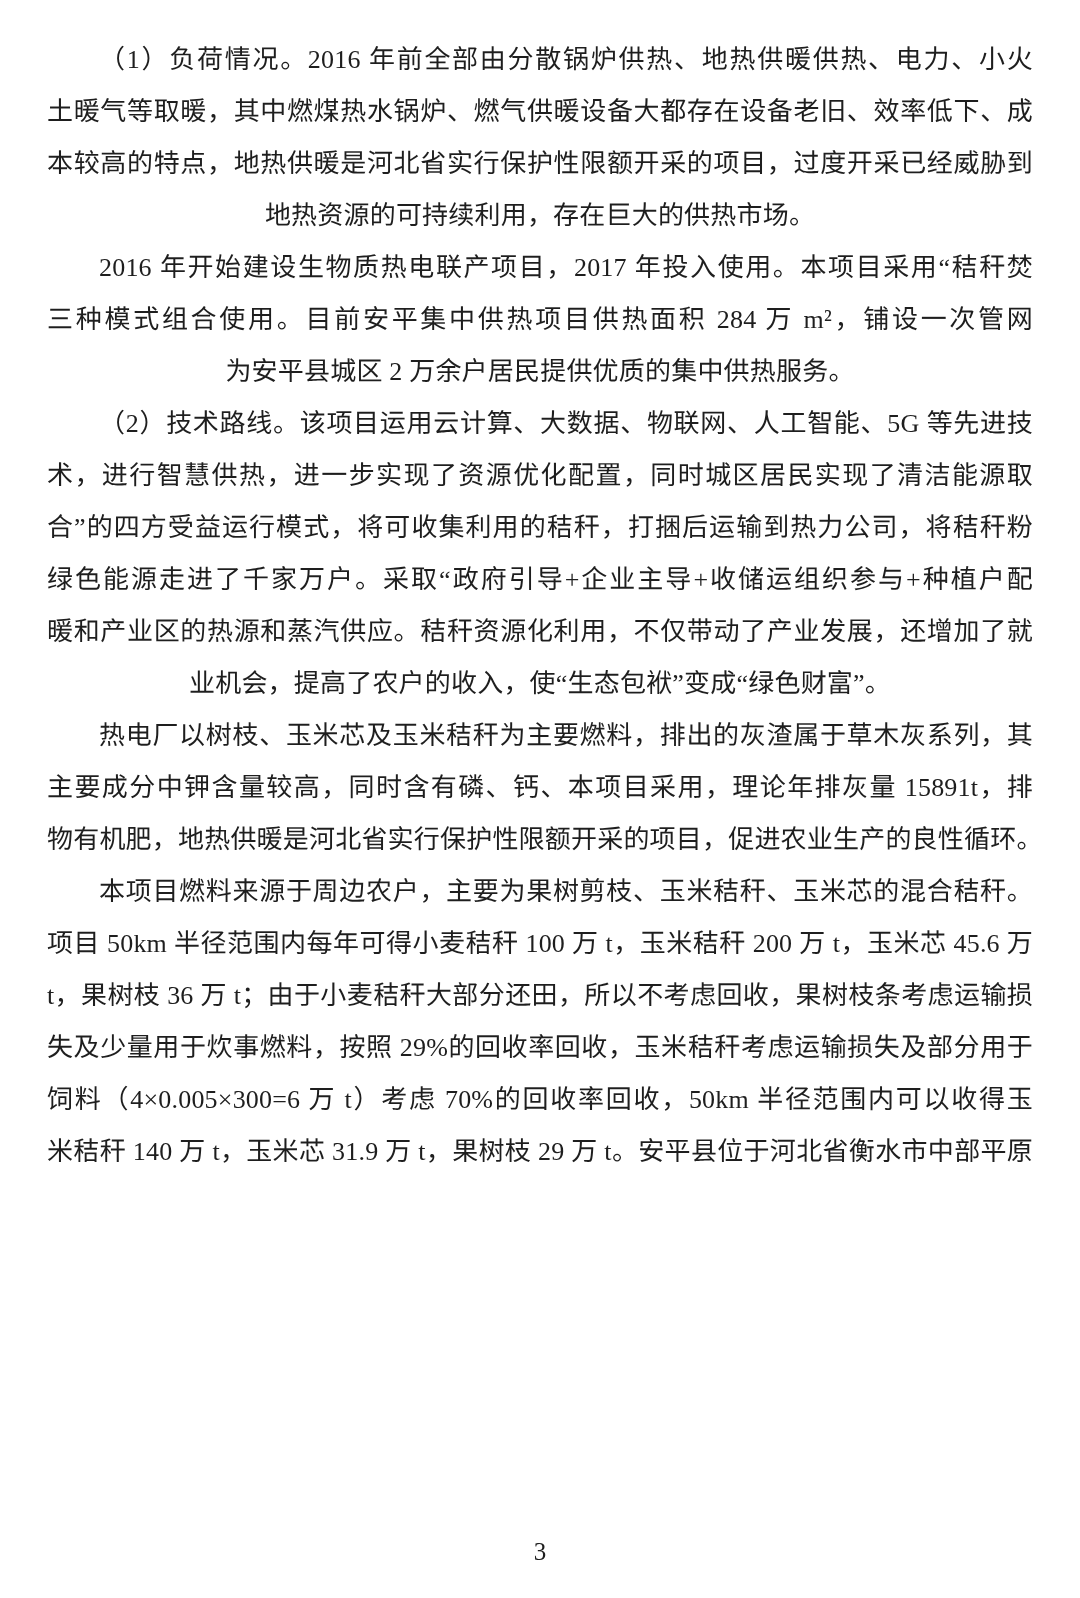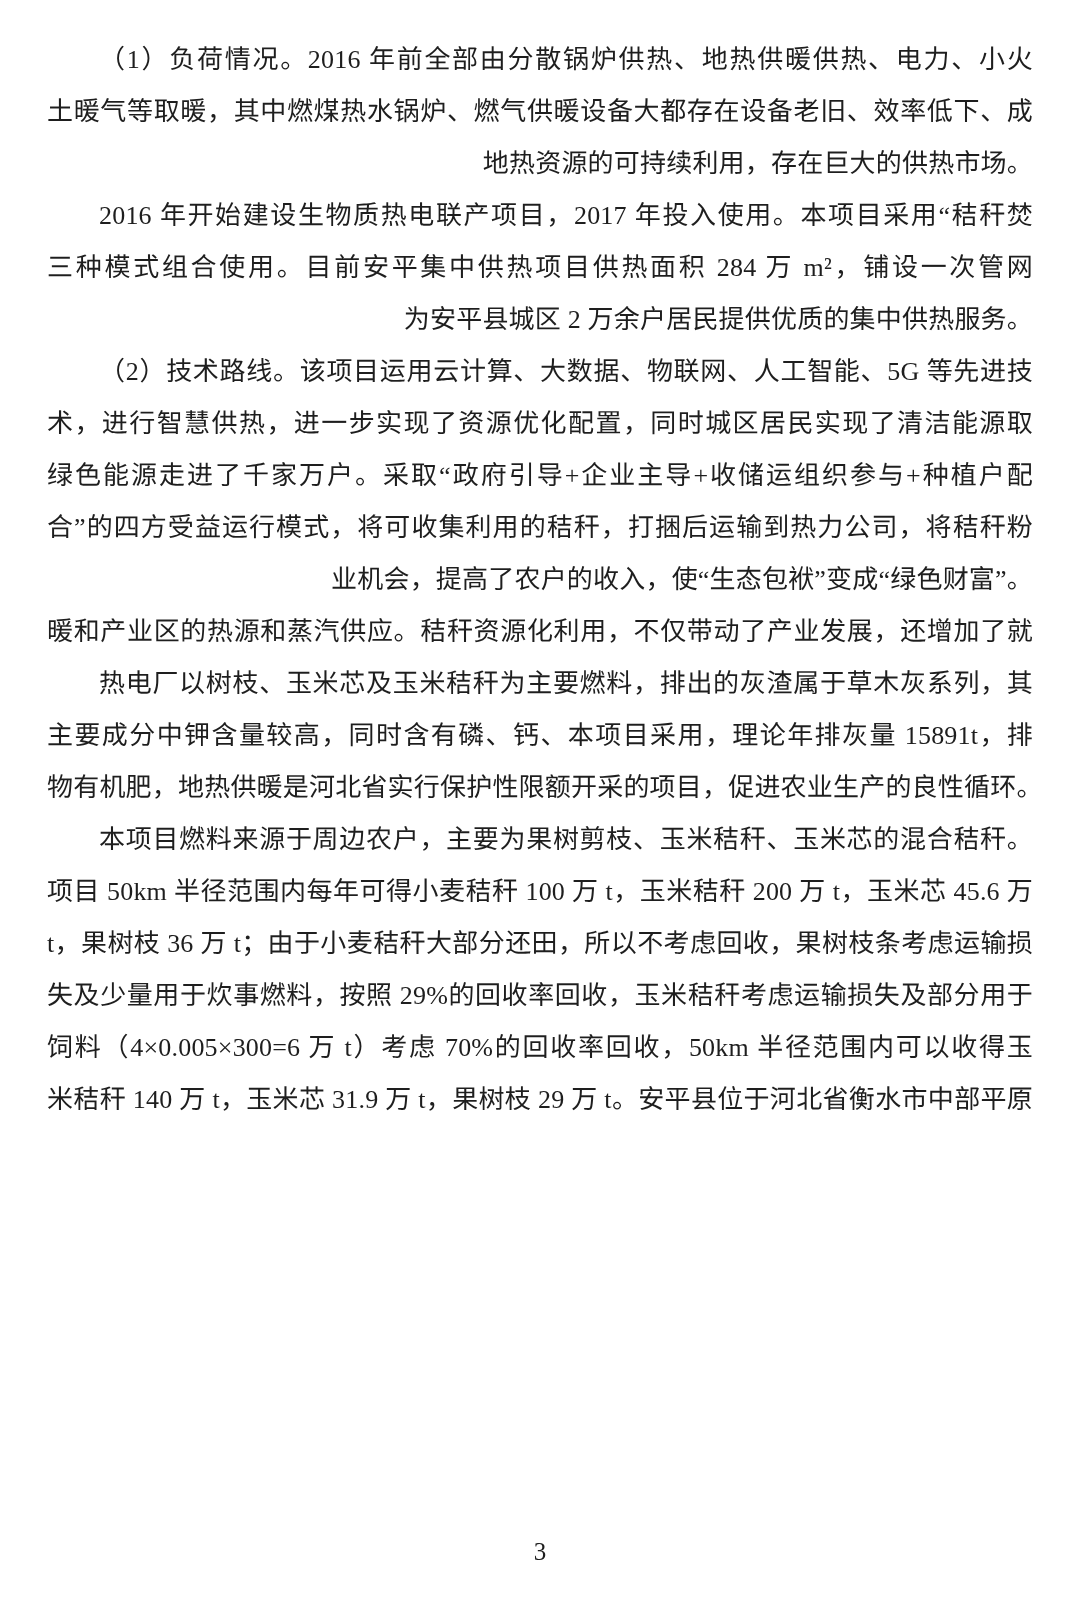--- a/index.html
+++ b/index.html
@@ -28,21 +28,21 @@
   }
   .para {
     margin: 0;
     padding: 0;
   }
   .line {
     height: 52px;
     line-height: 52px;
     font-size: 26px;
     white-space: nowrap;
-    text-align: right;
+    text-align: center;
     letter-spacing: 0.2px;
   }
   .line.fill {
     text-align: justify;
     text-align-last: justify;
     white-space: normal;
     overflow: hidden;
   }
   .line.first {
     text-indent: 52px;
@@ -59,34 +59,35 @@
   }
 </style>
 </head>
 <body>
 
 <div class="doc-page">
   <div class="doc-body">
       <div class="para">
         <div class="line first fill">（1）负荷情况。2016 年前全部由分散锅炉供热、地热供暖供热、电力、小火炉、</div>
         <div class="line fill">土暖气等取暖，其中燃煤热水锅炉、燃气供暖设备大都存在设备老旧、效率低下、成</div>
+        <div class="line fill">本较高的特点，地热供暖是河北省实行保护性限额开采的项目，过度开采已经威胁到</div>
         <div class="line">地热资源的可持续利用，存在巨大的供热市场。</div>
       </div>
       <div class="para">
         <div class="line first fill">2016 年开始建设生物质热电联产项目，2017 年投入使用。本项目采用“秸秆焚</div>
         <div class="line fill">三种模式组合使用。目前安平集中供热项目供热面积 284 万 m²，铺设一次管网 60km，</div>
         <div class="line">为安平县城区 2 万余户居民提供优质的集中供热服务。</div>
       </div>
       <div class="para">
         <div class="line first fill">（2）技术路线。该项目运用云计算、大数据、物联网、人工智能、5G 等先进技</div>
         <div class="line fill">术，进行智慧供热，进一步实现了资源优化配置，同时城区居民实现了清洁能源取暖，</div>
+        <div class="line fill">合”的四方受益运行模式，将可收集利用的秸秆，打捆后运输到热力公司，将秸秆粉</div>
         <div class="line fill">绿色能源走进了千家万户。采取“政府引导+企业主导+收储运组织参与+种植户配</div>
-        <div class="line fill">合”的四方受益运行模式，将可收集利用的秸秆，打捆后运输到热力公司，将秸秆粉</div>
+        <div class="line fill">暖和产业区的热源和蒸汽供应。秸秆资源化利用，不仅带动了产业发展，还增加了就</div>
         <div class="line">业机会，提高了农户的收入，使“生态包袱”变成“绿色财富”。</div>
-        <div class="line fill">暖和产业区的热源和蒸汽供应。秸秆资源化利用，不仅带动了产业发展，还增加了就</div>
       </div>
       <div class="para">
         <div class="line first fill">热电厂以树枝、玉米芯及玉米秸秆为主要燃料，排出的灰渣属于草木灰系列，其</div>
         <div class="line fill">主要成分中钾含量较高，同时含有磷、钙、本项目采用，理论年排灰量 15891t，排</div>
         <div class="line">物有机肥，地热供暖是河北省实行保护性限额开采的项目，促进农业生产的良性循环。</div>
       </div>
       <div class="para">
         <div class="line first fill">本项目燃料来源于周边农户，主要为果树剪枝、玉米秸秆、玉米芯的混合秸秆。</div>
         <div class="line fill">项目 50km 半径范围内每年可得小麦秸秆 100 万 t，玉米秸秆 200 万 t，玉米芯 45.6 万</div>
         <div class="line fill">t，果树枝 36 万 t；由于小麦秸秆大部分还田，所以不考虑回收，果树枝条考虑运输损</div>

